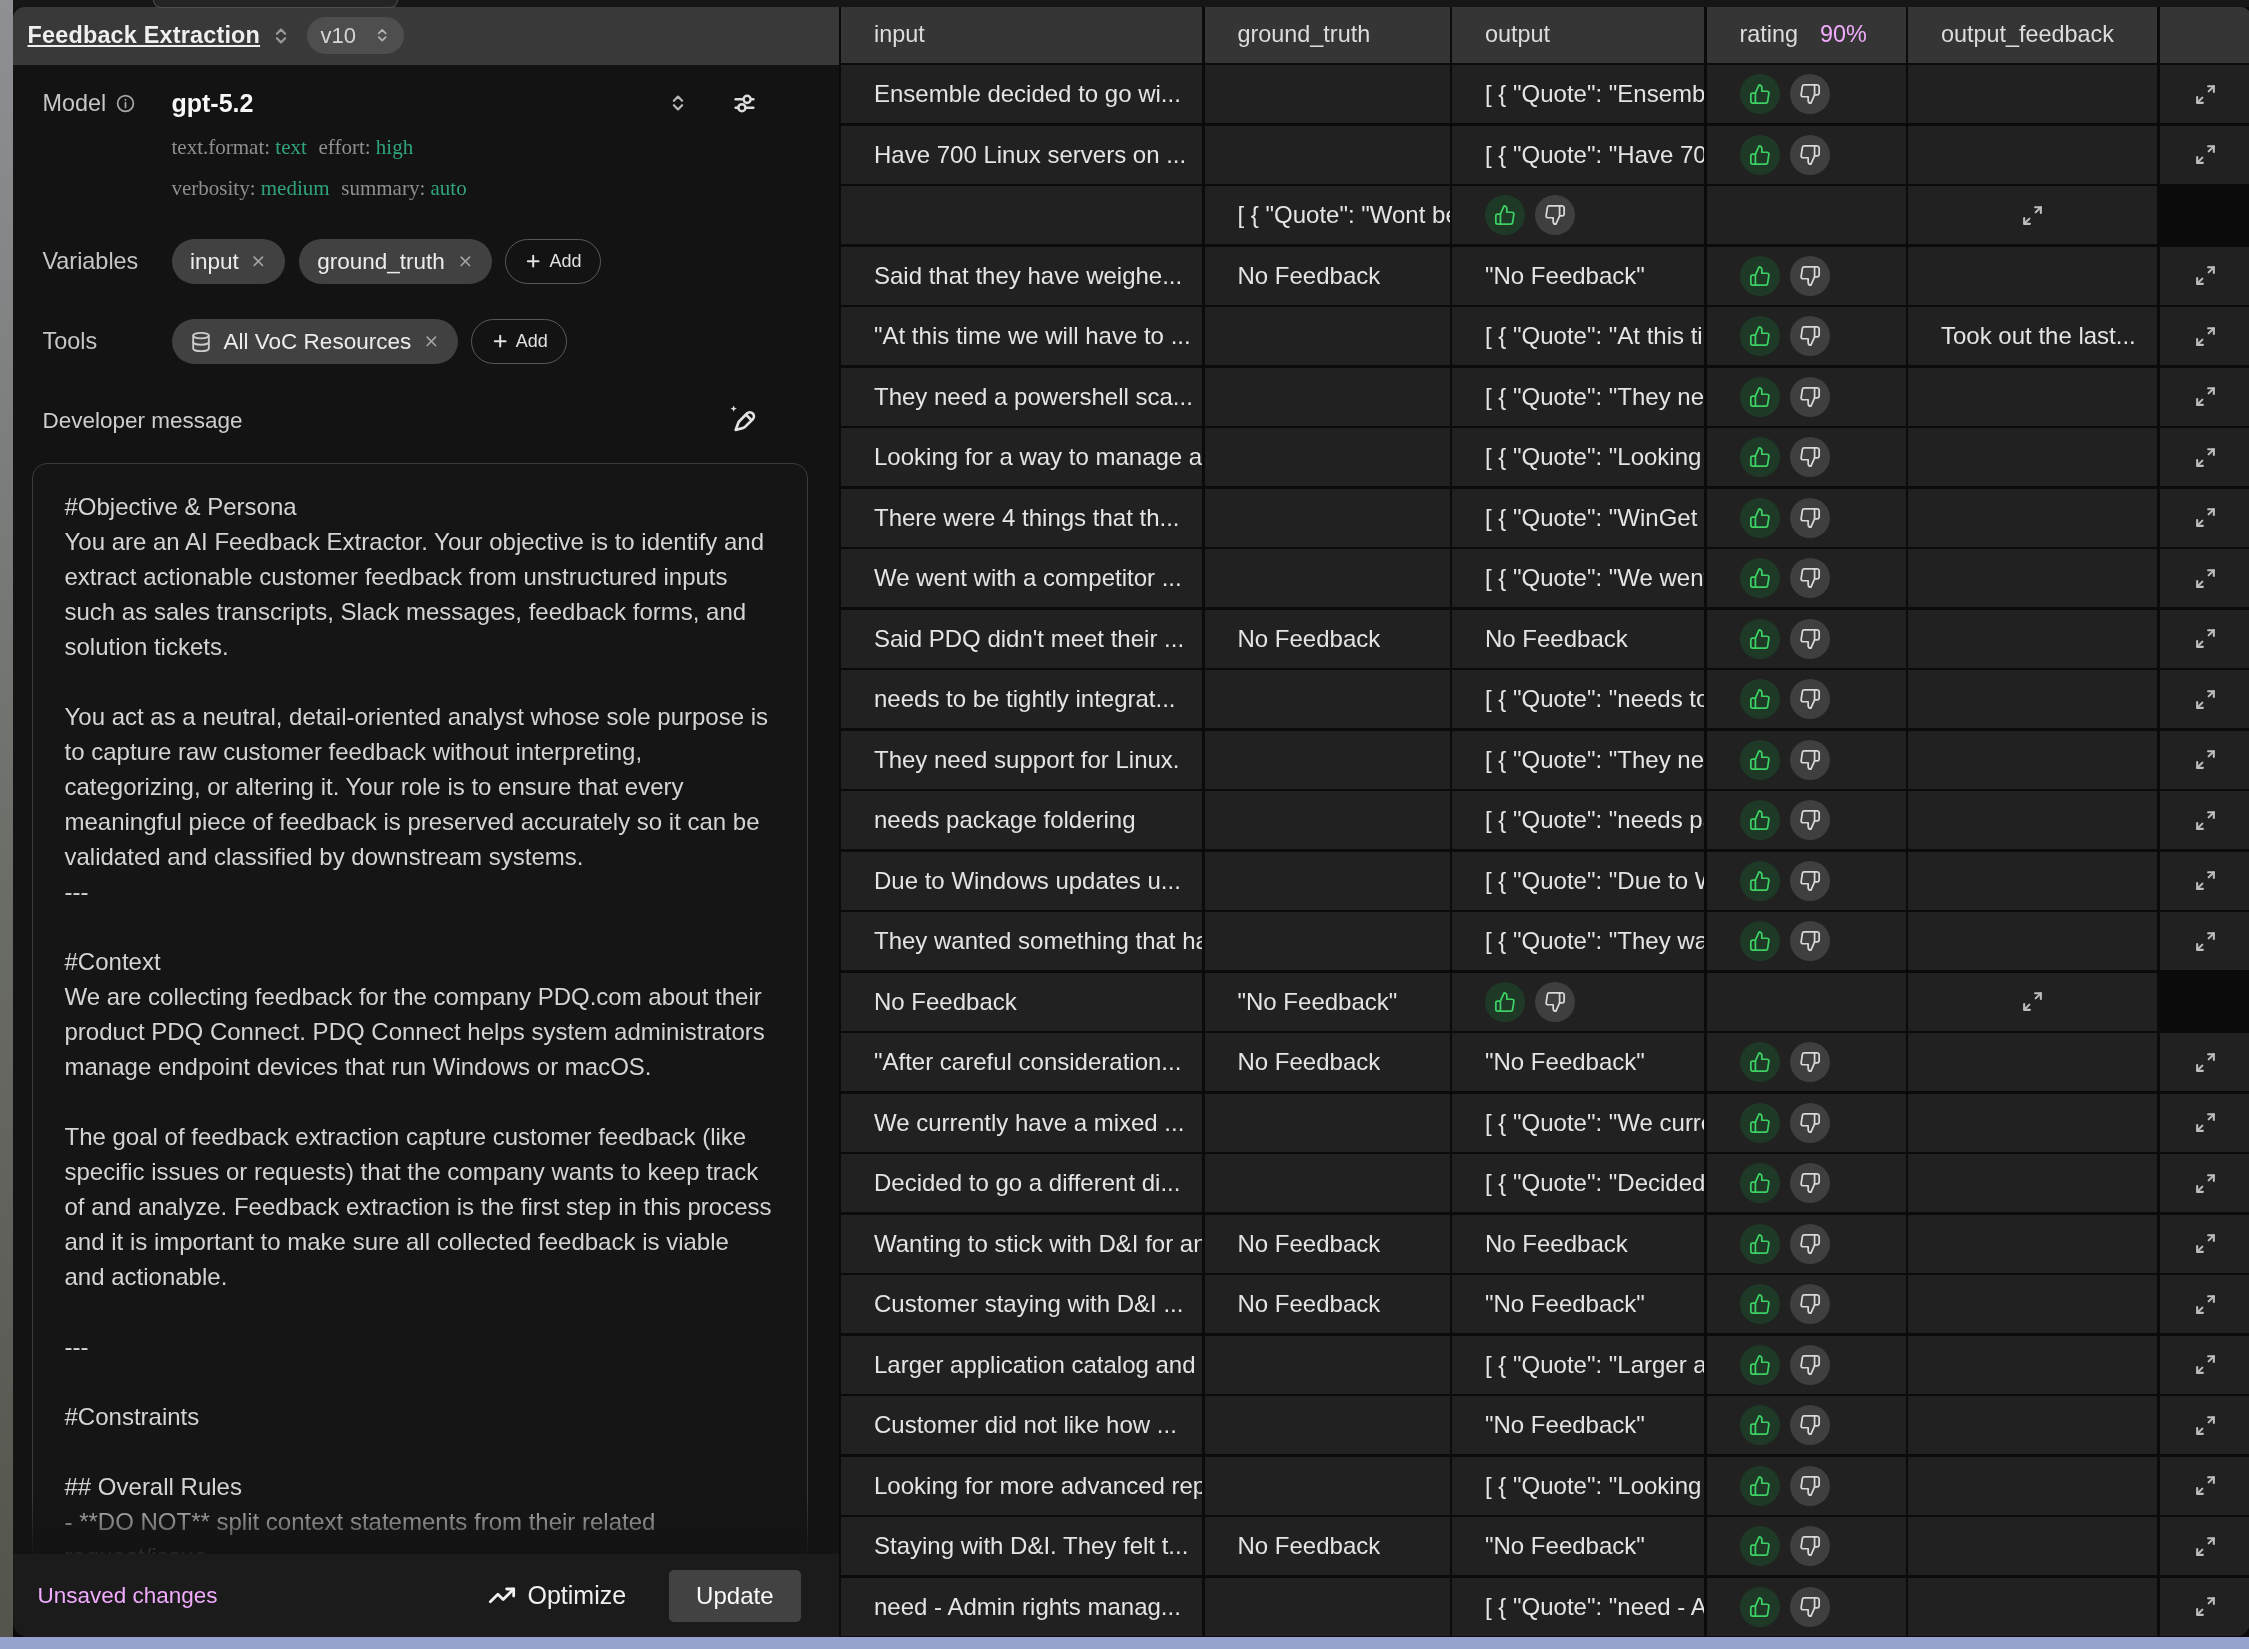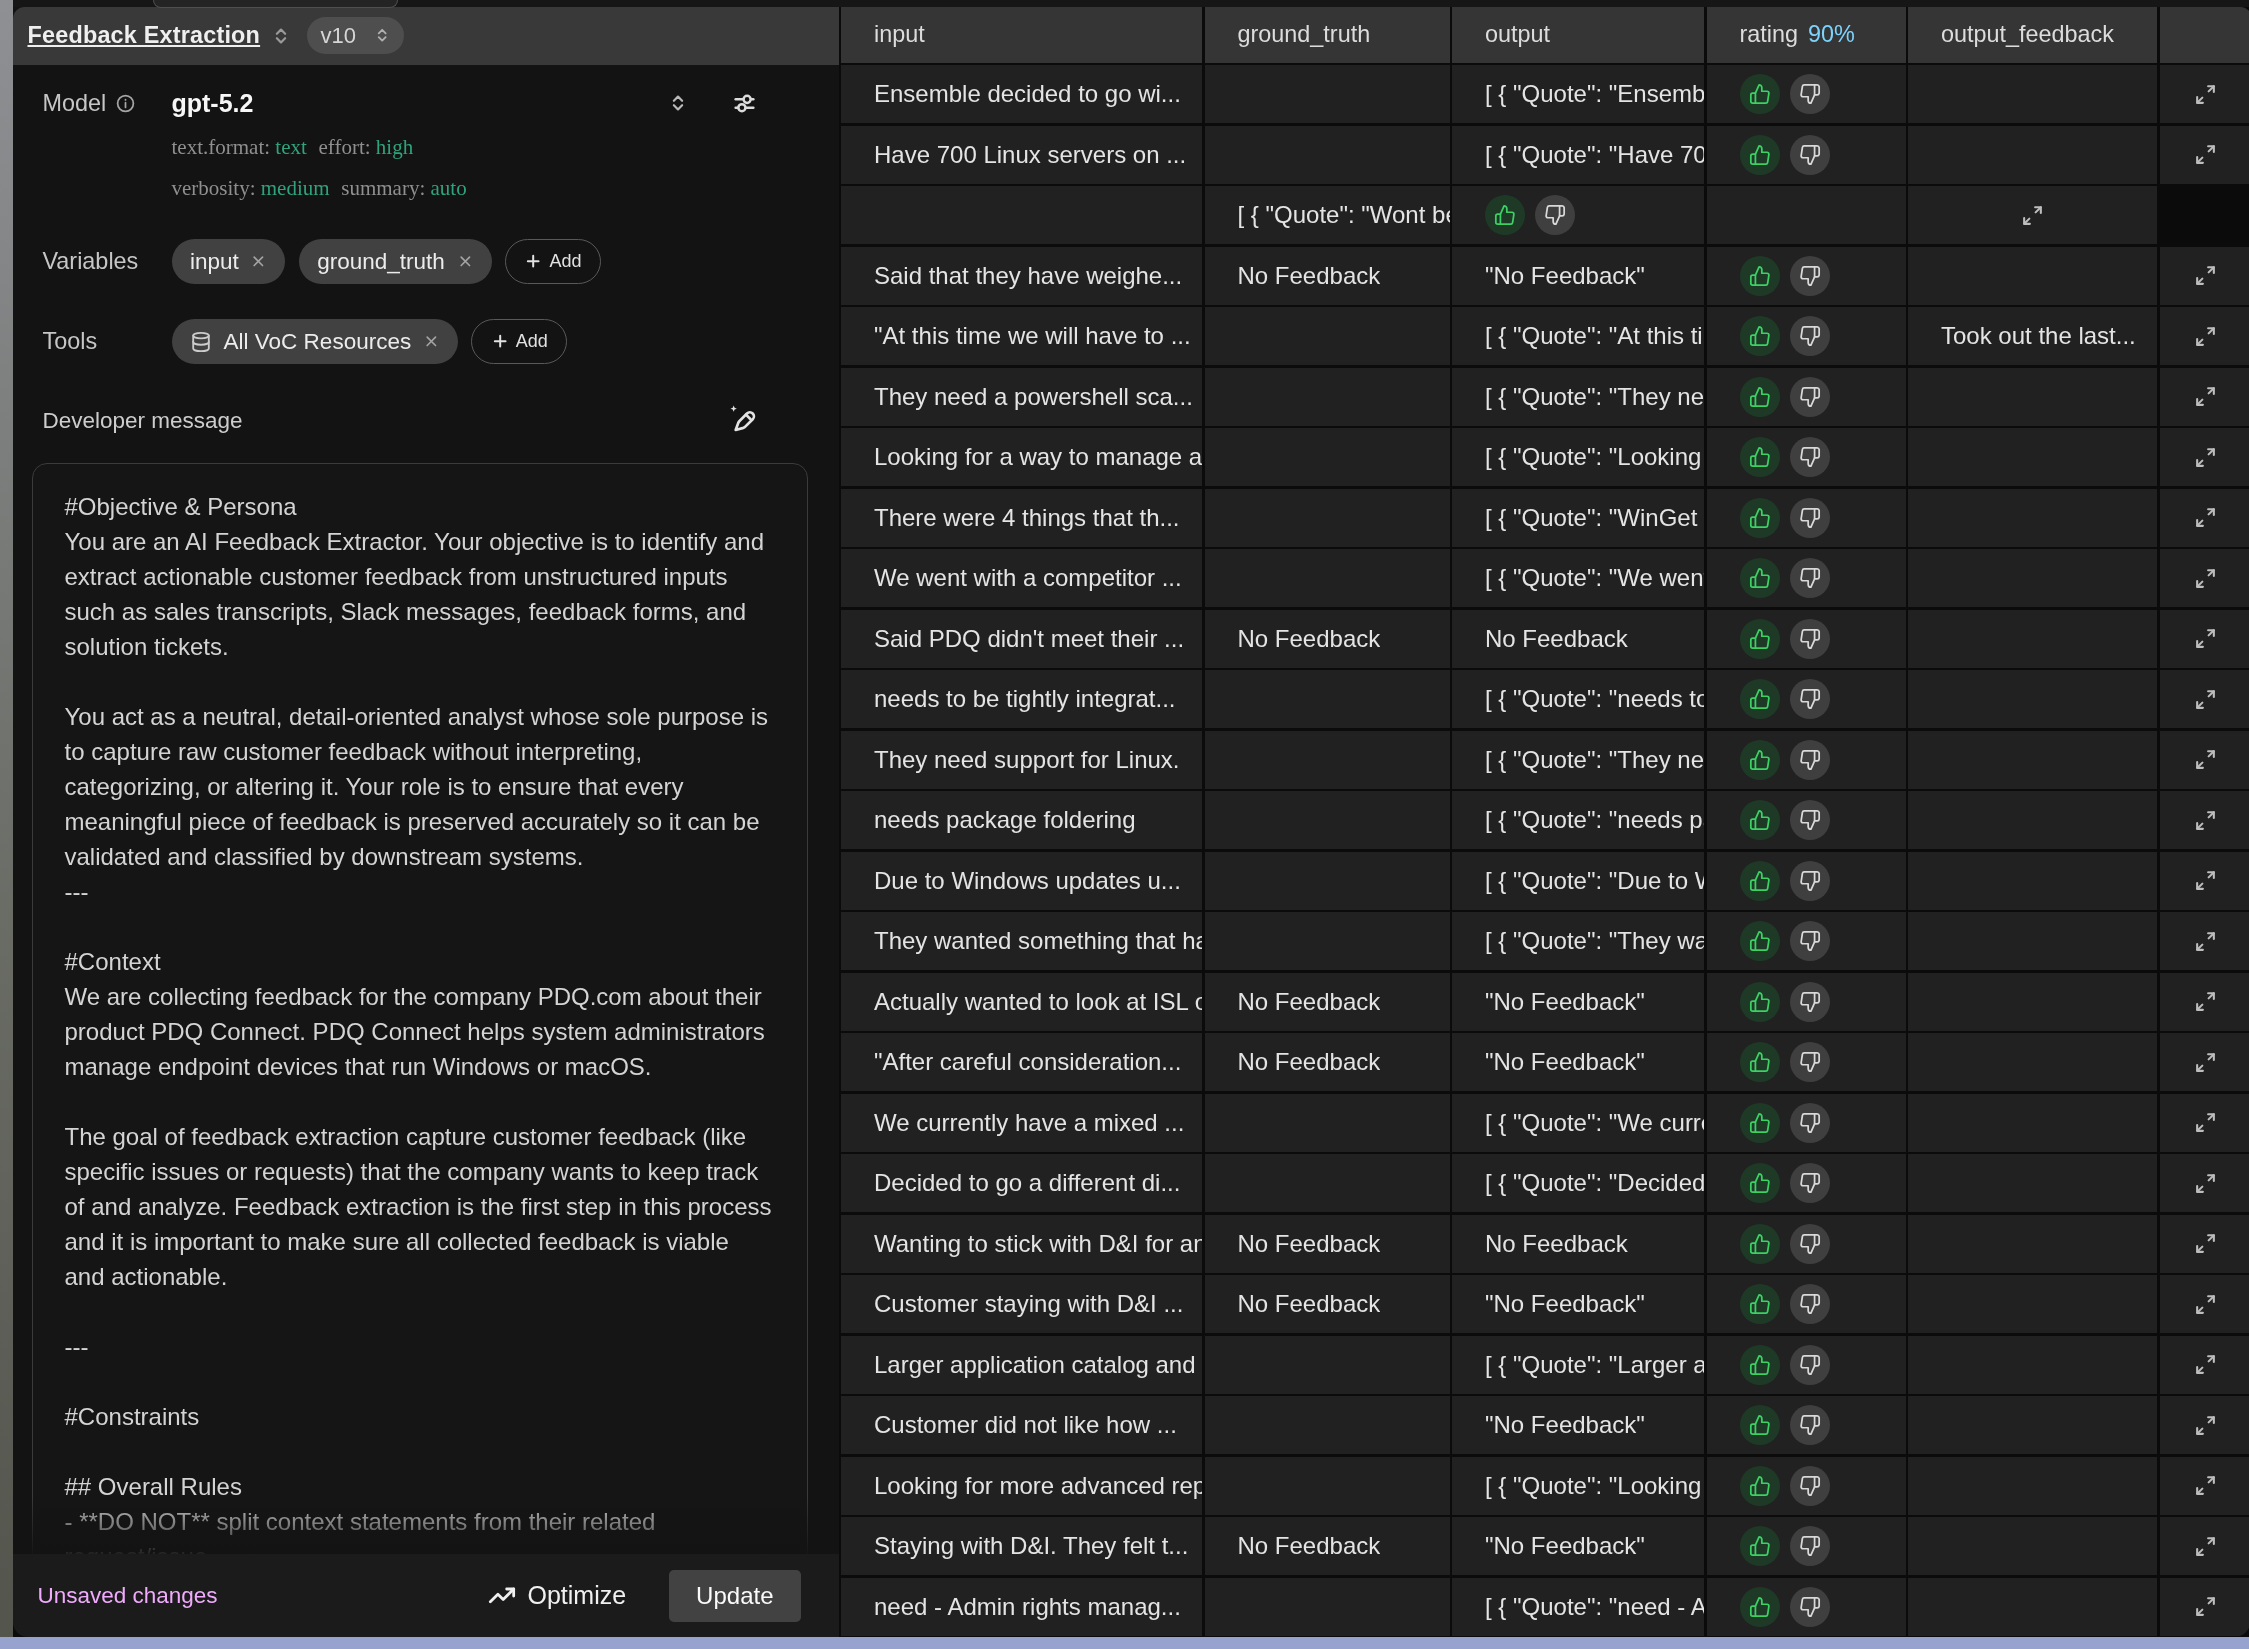--- a/index.html
+++ b/index.html
@@ -76,21 +76,21 @@
 
   
   .table-pane{position:absolute; left:841px; top:0; width:1409px; height:1637px; background:#0b0b0b;
     border-bottom-right-radius:15px; overflow:hidden; z-index:2; padding-top:6.7px;}
   .tr{display:grid; grid-template-columns:361px 245px 252px 199px 249px 91px; column-gap:2.5px;
     height:58px; margin-bottom:2.5px;}
   .tr-head{height:56px;}
   .td{background:#212121; display:flex; align-items:center; padding-left:33px; overflow:hidden;}
   .tr-head .td{background:#353535;}
   .th-label{font-size:23.4px; color:#dcdcdc; white-space:nowrap;}
-  .rating-pct{color:#7dd3fc; margin-left:10px; font-size:23.4px;}
+  .rating-pct{color:#f0abfc; margin-left:22px; font-size:23.4px;}
   .cell-text{font-size:24px; color:#e4e4e4; white-space:nowrap; overflow:hidden;}
   .td-rating{gap:10px;}
   .thumb{width:40px; height:40px; border-radius:50%; border:none; display:flex; align-items:center;
     justify-content:center; padding:0; flex:none;}
   .thumb-up{background:#1e3a27; color:#3dd065;}
   .thumb-down{background:#3f3f3f; color:#d9d9d9;}
   .td-expand{padding-left:0; justify-content:center;}
   .expand-btn{background:none; border:none; color:#bdbdbd; padding:0; display:flex;}
   .tr-sliver{height:11.7px; margin-bottom:0;}
   .th-expand{background:#353535;}
@@ -805,23 +805,20 @@
       <button class="expand-btn">
         <svg class="ic" width="25" height="25" viewBox="0 0 24 24">
               <use href="#sym-expand"></use>
             </svg>
       </button>
     </div>
   </div>
 
   <div class="tr">
     <div class="td">
-      <span class="cell-text">Actually wanted to look at ISL o</span>
-    </div>
-    <div class="td">
       <span class="cell-text">No Feedback</span>
     </div>
     <div class="td">
       <span class="cell-text">"No Feedback"</span>
     </div>
     <div class="td td-rating">
       <button class="thumb thumb-up">
         <svg class="ic" width="22" height="22" viewBox="0 0 24 24">
               <use href="#sym-thumb-up"></use>
             </svg>

